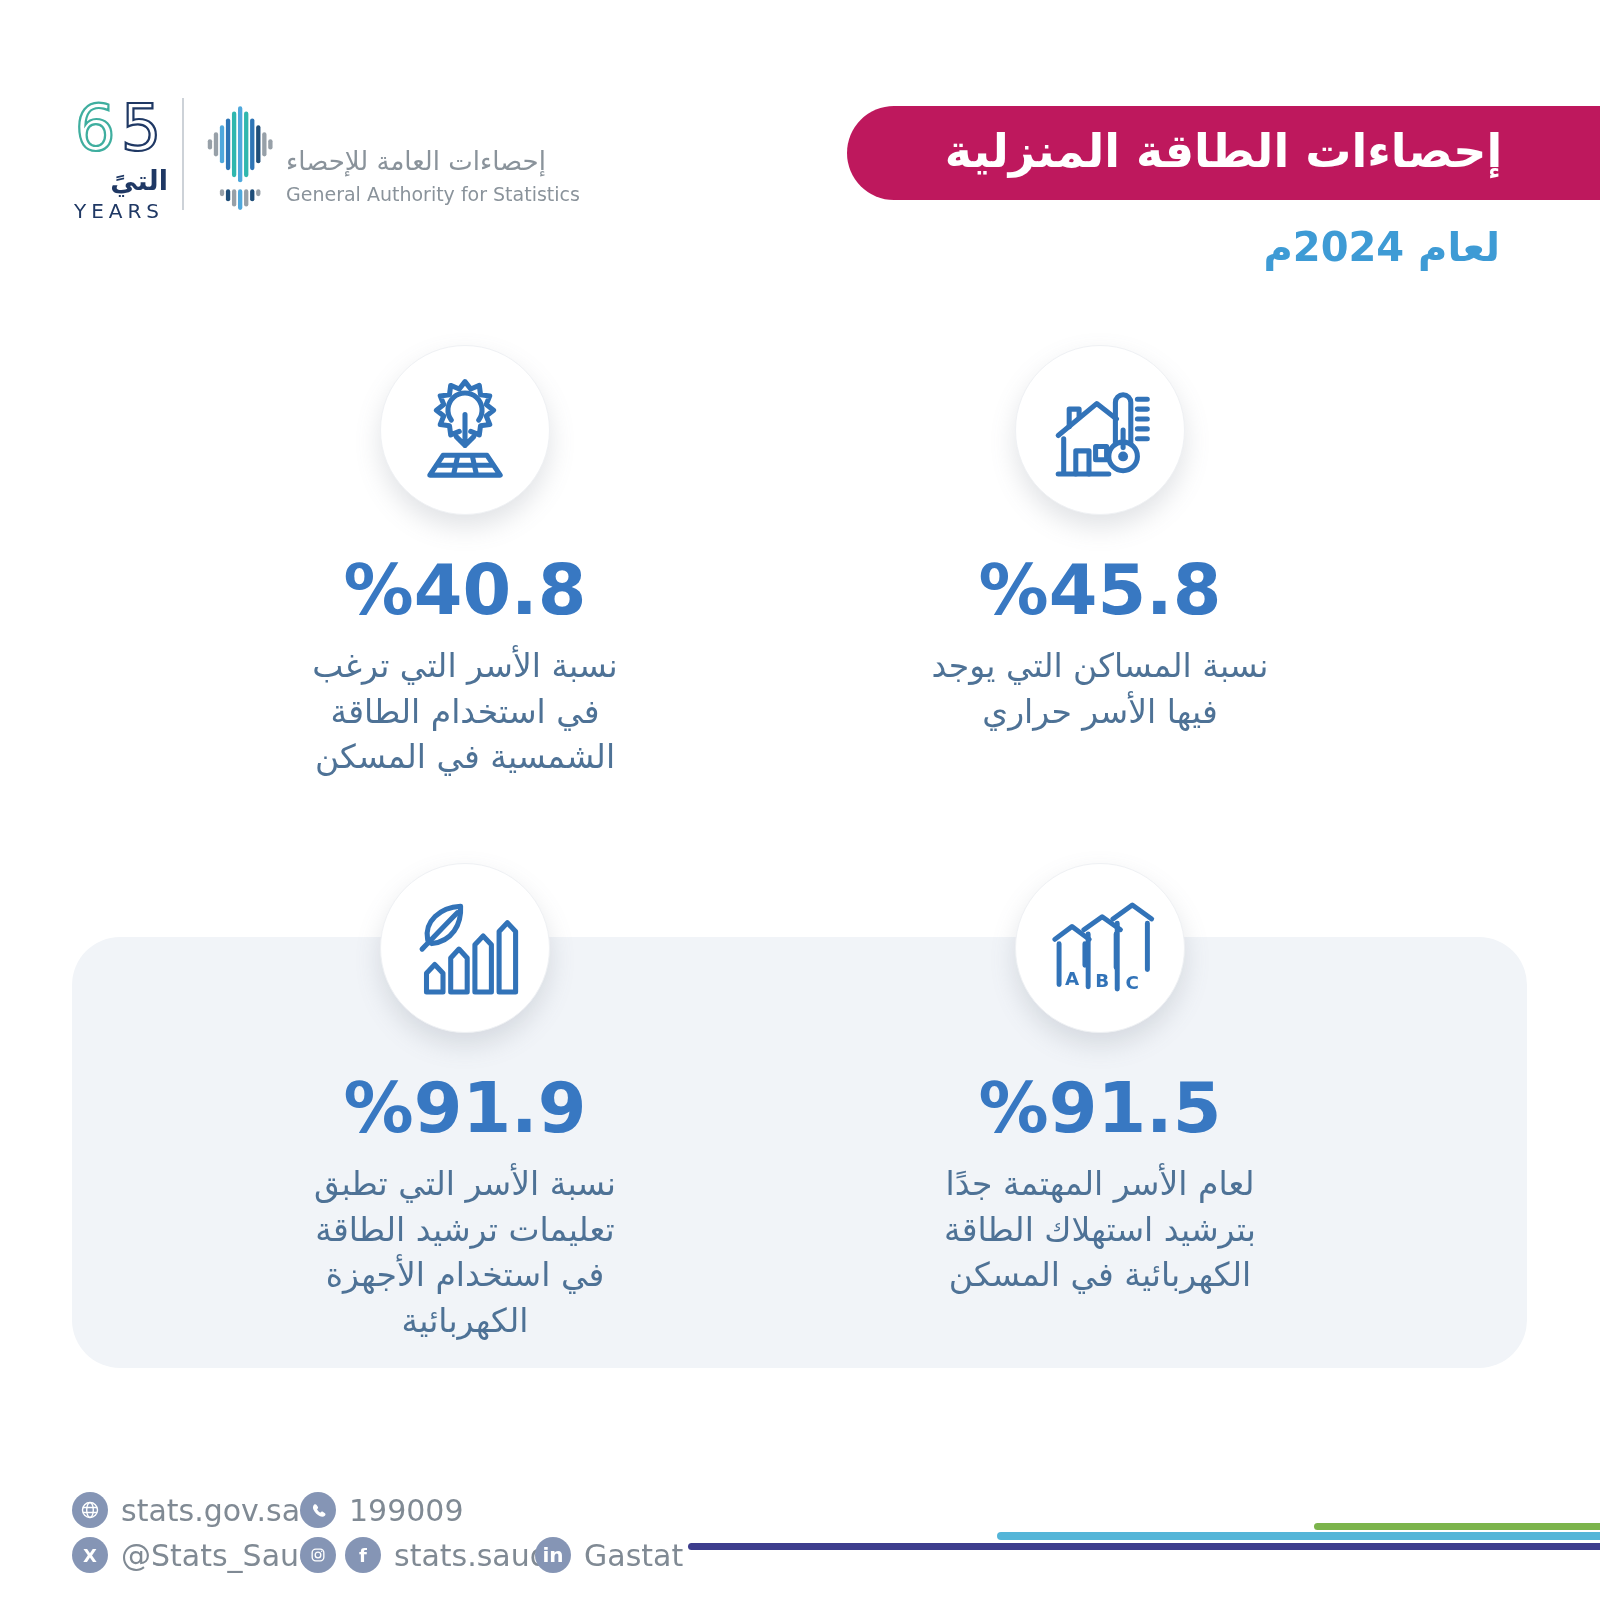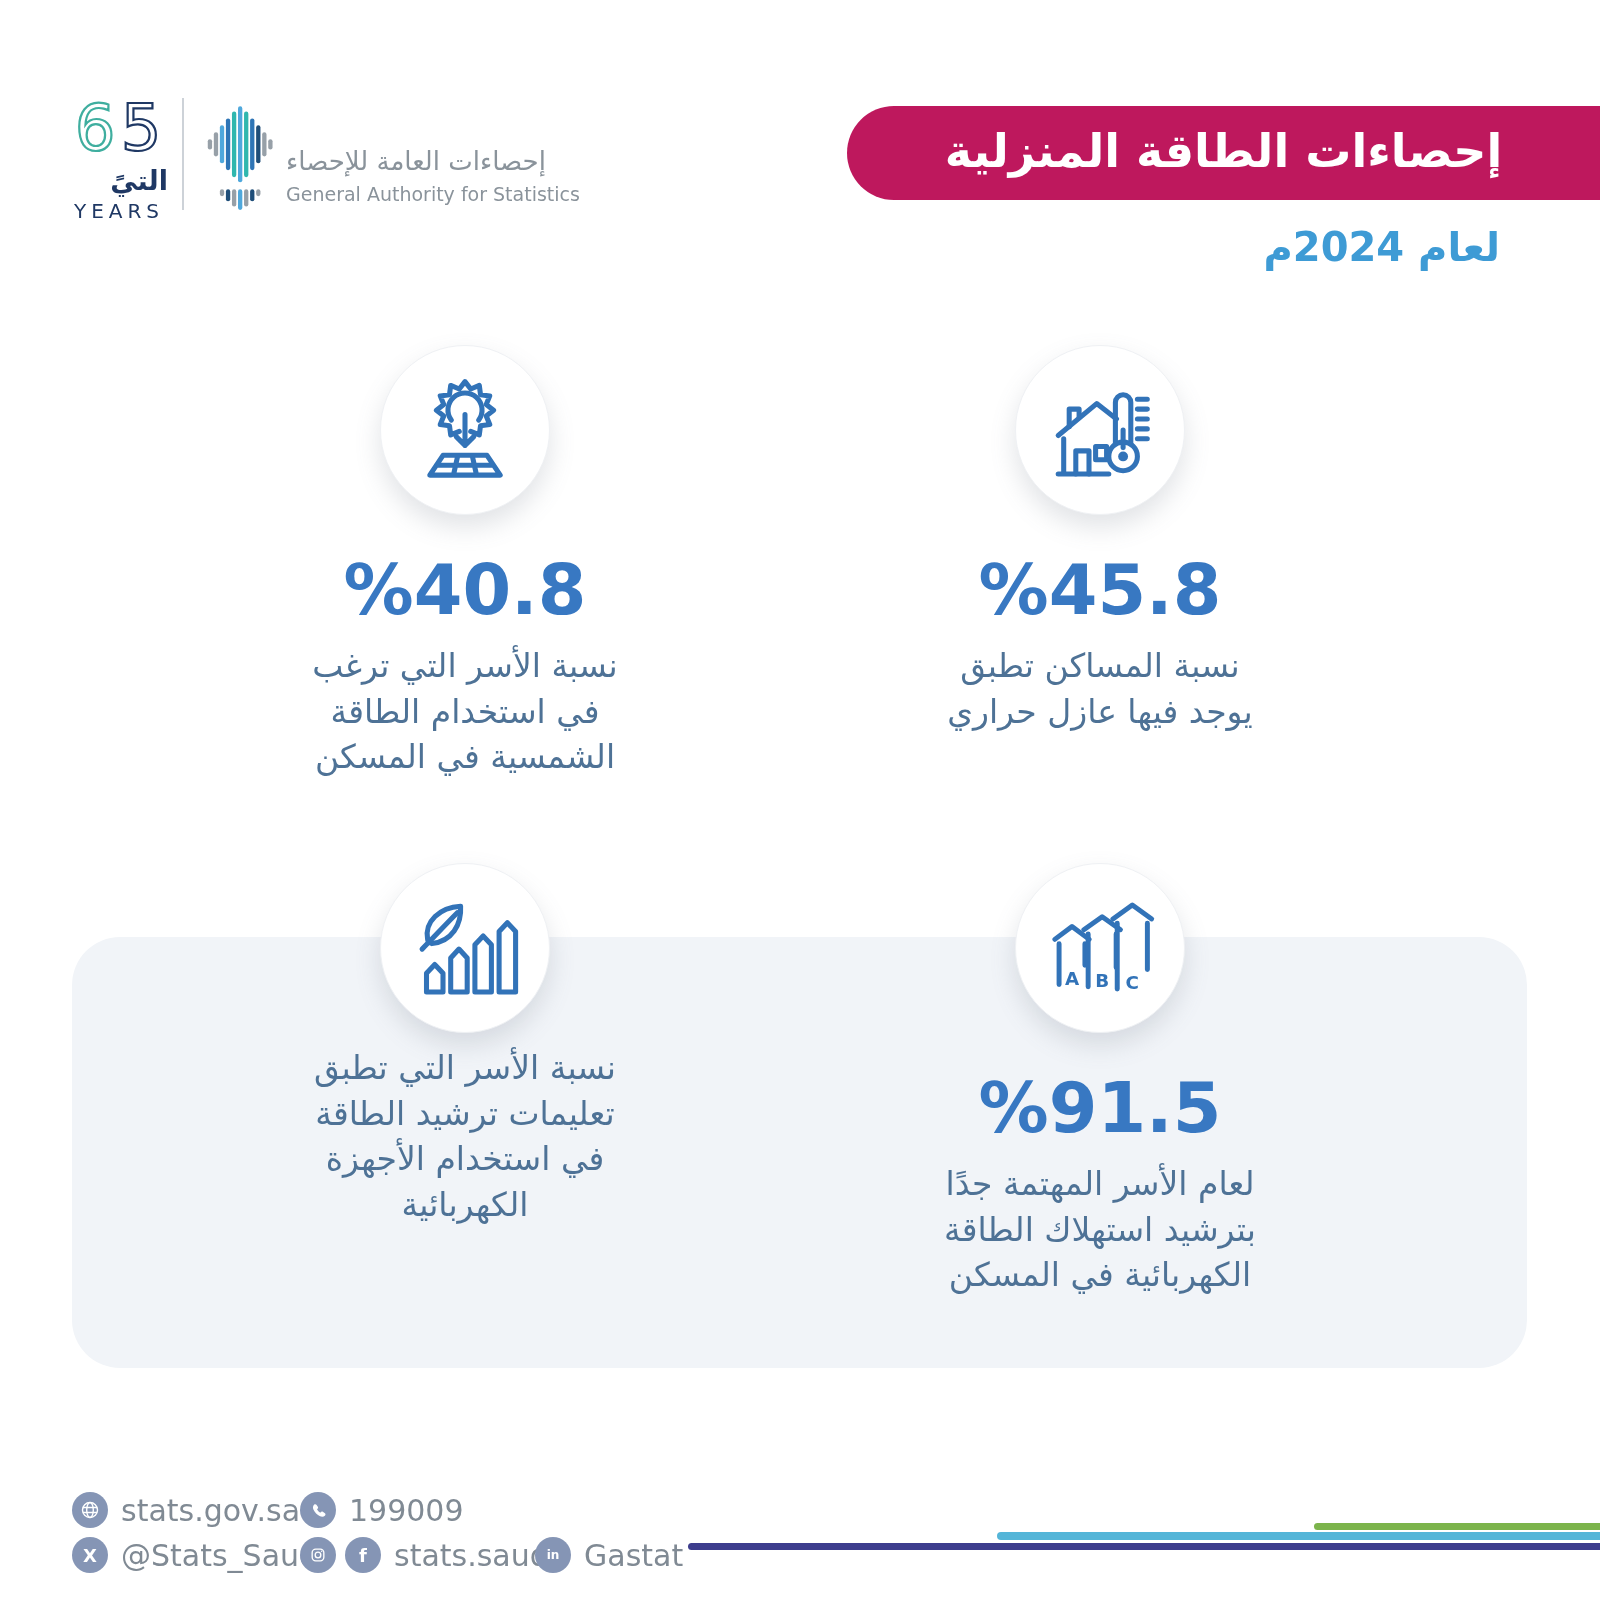--- a/index.html
+++ b/index.html
@@ -133,34 +133,35 @@
         <path class="ico" d="M28,90 V69 H40 V90"></path>
         <path class="ico" d="M46,65 H56 V77 H46 Z"></path>
         <path class="ico" d="M64,62 V25 A7,7 0 0 1 78,25 V62"></path>
         <circle class="ico" cx="71" cy="74" r="13"></circle>
         <circle class="ico-fill" cx="71" cy="74" r="4.5"></circle>
         <path class="ico" d="M71,50 V66"></path>
         <path class="ico" d="M84,22 h9 M84,31 h9 M84,40 h9 M84,49 h9 M84,58 h9"></path>
       </svg>
     </div>
     <div class="stat-value">%45.8</div>
-    <div class="stat-label">نسبة المساكن تطبق يوجد فيها عازل حراري</div>
+    <div class="stat-label">نسبة المساكن التي يوجد فيها الأسر حراري</div>
   </div>
 
   <div class="stat stat--bl">
     <div class="circle-icon">
       <svg width="110" height="110" viewBox="0 0 100 100">
         <path class="ico" d="M16,42 C13,26 27,13 46,12 C47,29 38,44 20,46 C17,45 16,44 16,42 Z"></path>
         <path class="ico" d="M11,51 C21,41 31,30 43,18"></path>
         <path class="ico" d="M15,90 V73 L22.5,65 L30,73 V90 Z"></path>
         <path class="ico" d="M37,90 V59 L44.5,51 L52,59 V90 Z"></path>
         <path class="ico" d="M59,90 V47 L66.5,39 L74,47 V90 Z"></path>
         <path class="ico" d="M81,90 V35 L88.5,27 L96,35 V90 Z"></path>
       </svg>
     </div>
+    <div class="stat-value">%91.9</div>
     <div class="stat-label">نسبة الأسر التي تطبق تعليمات ترشيد الطاقة في استخدام الأجهزة الكهربائية</div>
   </div>
 
   <div class="stat stat--br">
     <div class="circle-icon">
       <svg width="112" height="106" viewBox="0 0 104 96">
         <path class="ico" d="M10,40 L26,28 L42,40"></path>
         <path class="ico" d="M14,44 V82 M38,44 V64"></path>
         <text class="ico-letter" x="26" y="82" text-anchor="middle">A</text>
         <path class="ico" d="M37,31 L54,19 L71,31"></path>
@@ -206,21 +207,21 @@
         <rect x="5" y="5" width="14" height="14" rx="4.2"></rect>
         <circle cx="12" cy="12" r="3.4"></circle>
         <circle cx="16.4" cy="7.6" r="0.9" fill="#ffffff" stroke="none"></circle>
       </svg>
     </span>
     <span class="f-badge small-gap">f</span>
     <span class="f-text">stats.saudi</span>
   </div>
 
   <div class="f-group fg-linkedin">
-    <span class="f-badge" style="font-size:12px;">in</span>
+    <span class="f-badge" style="font-size:20px;">in</span>
     <span class="f-text">Gastat</span>
   </div>
 
   <div class="deco-line deco-green"></div>
   <div class="deco-line deco-cyan"></div>
   <div class="deco-line deco-purple"></div>
 
 </div>
 
 </body></html>

